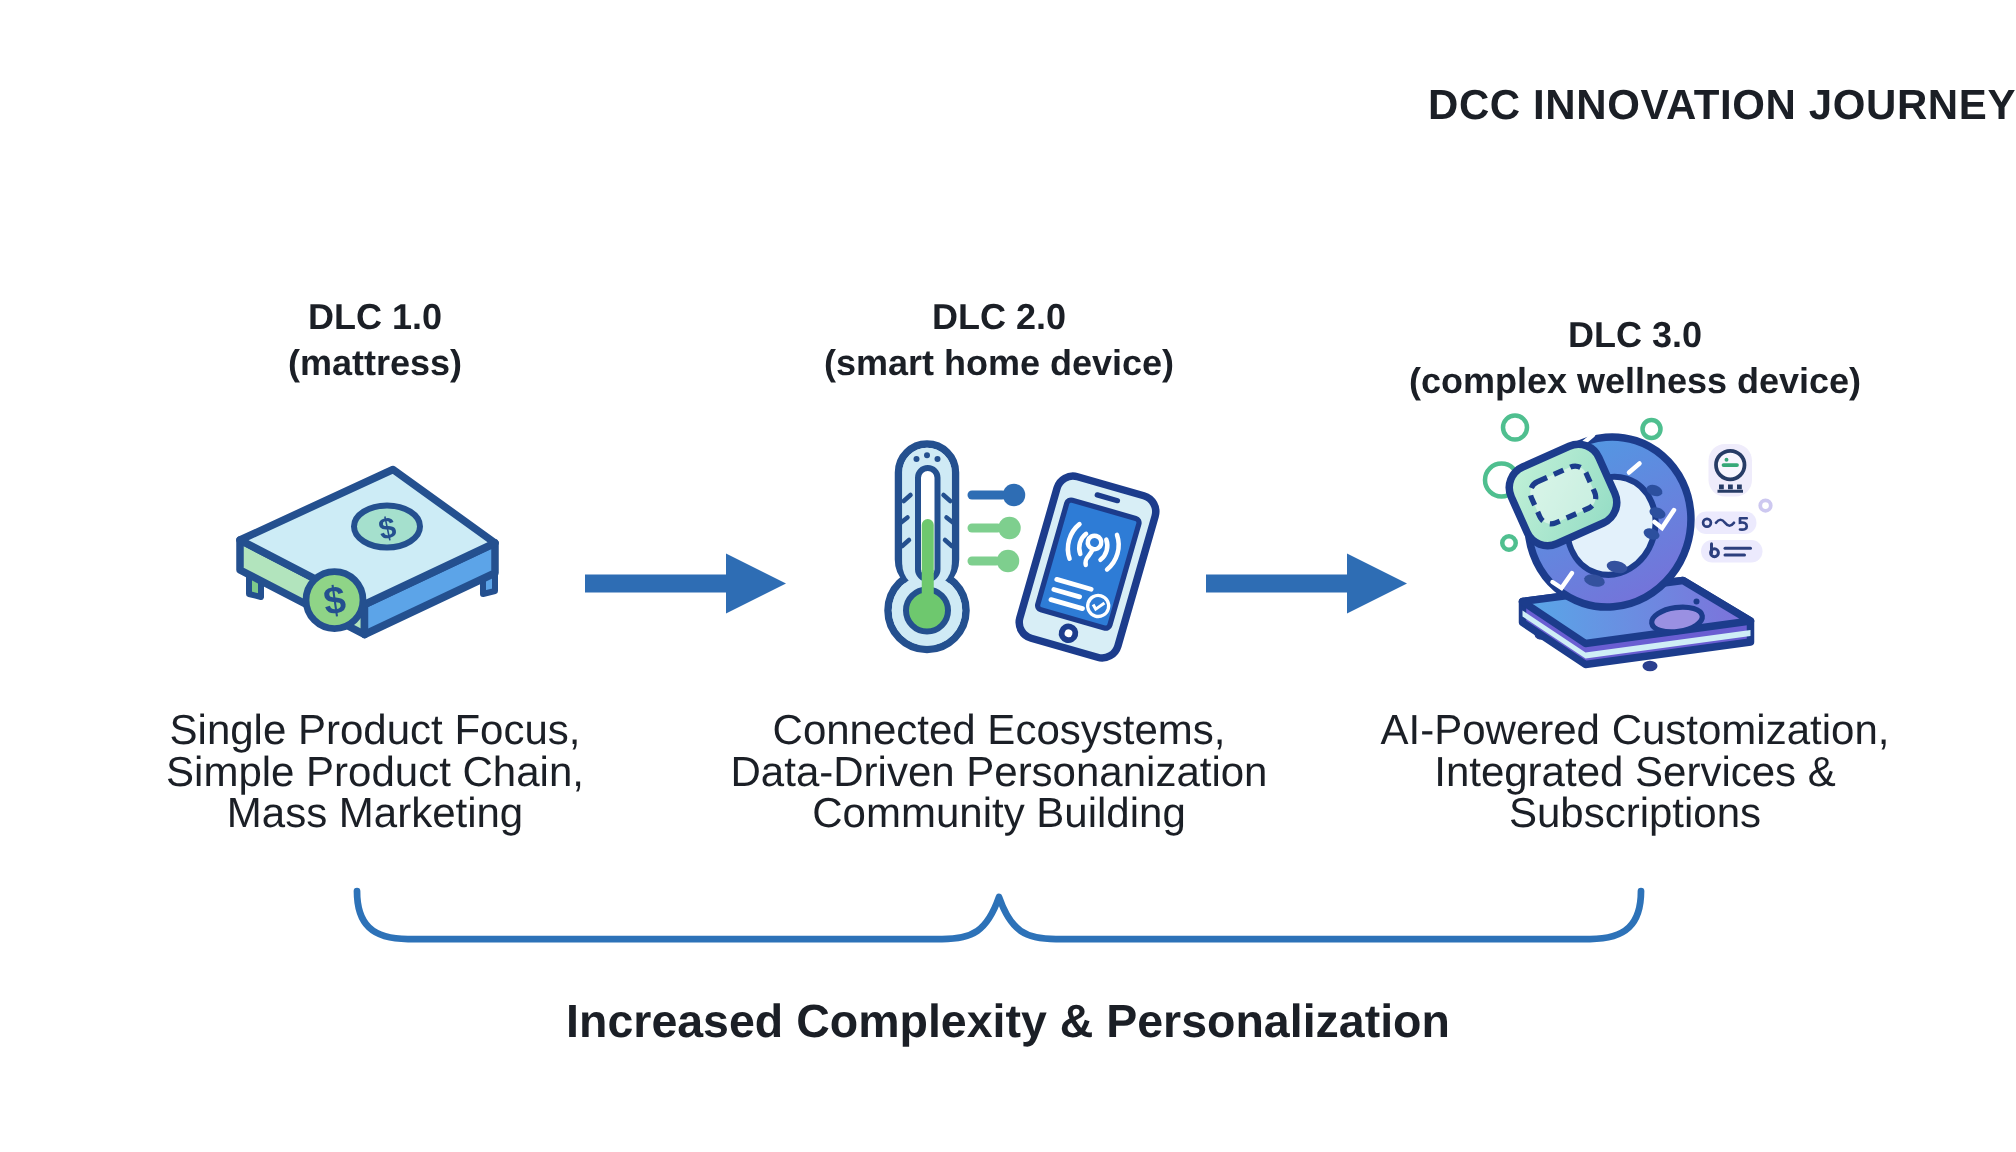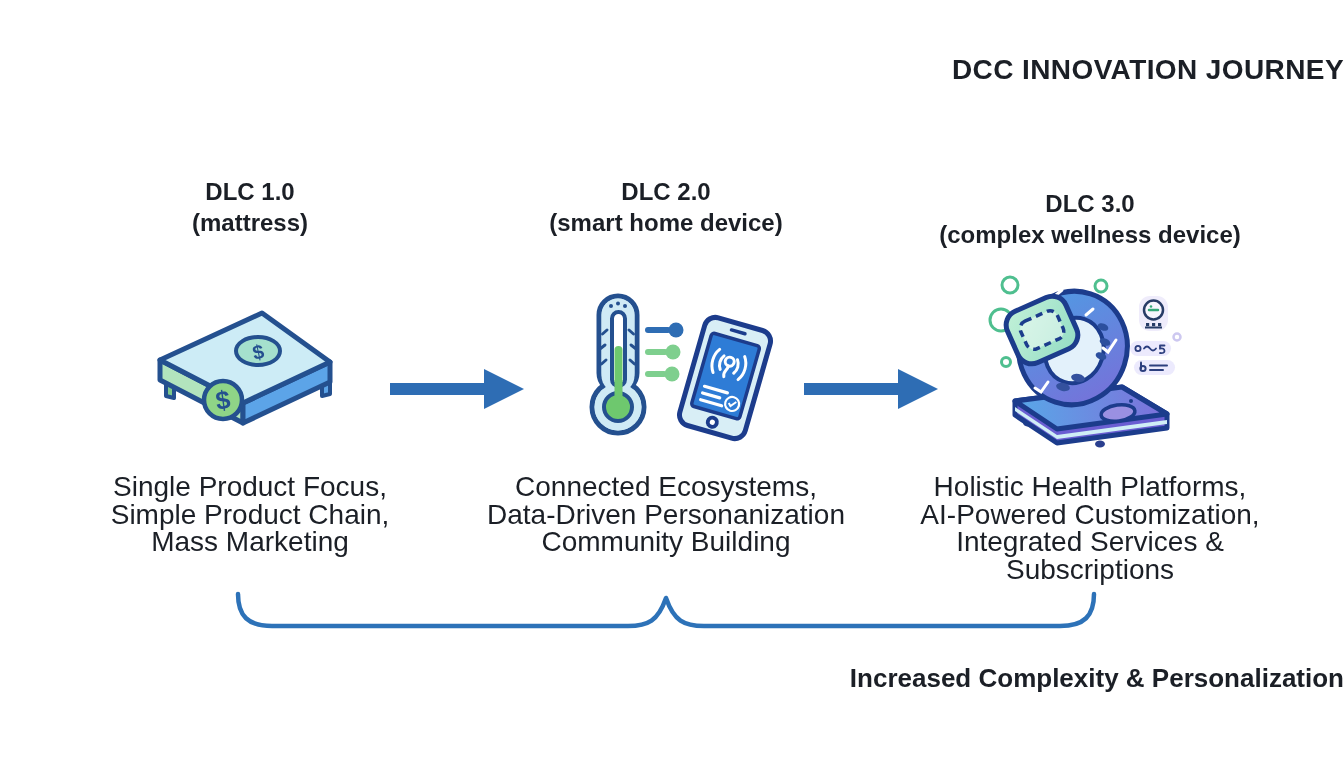--- a/index.html
+++ b/index.html
@@ -6,25 +6,25 @@
   body {
     width:1344px; height:768px; position:relative; overflow:hidden;
     background:#ffffff; color:#1b1f26;
     font-family:"Liberation Sans", sans-serif;
   }
   .abs { position:absolute; }
   .title {
     top:54px; left:0; width:100%; text-align:right;
     font-size:28px; font-weight:700; letter-spacing:.4px;
   }
-  .stage-header { text-align:center; font-weight:700; font-size:24px; line-height:31px; }
+  .stage-header { text-align:center; font-weight:700; font-size:24px; line-height:31px;margin-top:20px; }
   .stage-desc  { text-align:center; font-size:28px; line-height:27.5px; font-weight:400; }
   .footer-label {
-    top:663px; left:0; width:100%; text-align:right;
-    font-size:26px; font-weight:700;
+    top:663px; left:0; width:100%; text-align:center;
+    font-size:31px; font-weight:700;
   }
   svg { display:block; }
 </style>
 </head>
 <body>
 
 <div class="abs title">DCC INNOVATION JOURNEY</div>
 
 <div class="abs stage-header" style="left:60px; top:176px; width:380px;">
   <div>DLC 1.0</div>
@@ -218,21 +218,20 @@
   <div>Single Product Focus,</div>
   <div>Simple Product Chain,</div>
   <div>Mass Marketing</div>
 </div>
 <div class="abs stage-desc" style="left:476px; top:473px; width:380px;">
   <div>Connected Ecosystems,</div>
   <div>Data-Driven Personanization</div>
   <div>Community Building</div>
 </div>
 <div class="abs stage-desc" style="left:880px; top:473px; width:420px;">
-  <div>Holistic Health Platforms,</div>
   <div>AI-Powered Customization,</div>
   <div>Integrated Services &amp; Subscriptions</div>
 </div>
 
 <svg class="abs" style="left:232px; top:588px;" width="868" height="50" viewBox="0 0 868 50">
   <path d="M 6,6 C 6,28 16,38 40,38 L 396,38 C 416,38 426,33 434,10 C 442,33 452,38 472,38 L 828,38 C 852,38 862,28 862,6" fill="none" stroke="#2d72b8" stroke-width="4.5" stroke-linecap="round" stroke-linejoin="round"></path>
 </svg>
 
 <div class="abs footer-label">Increased Complexity &amp; Personalization</div>
 

